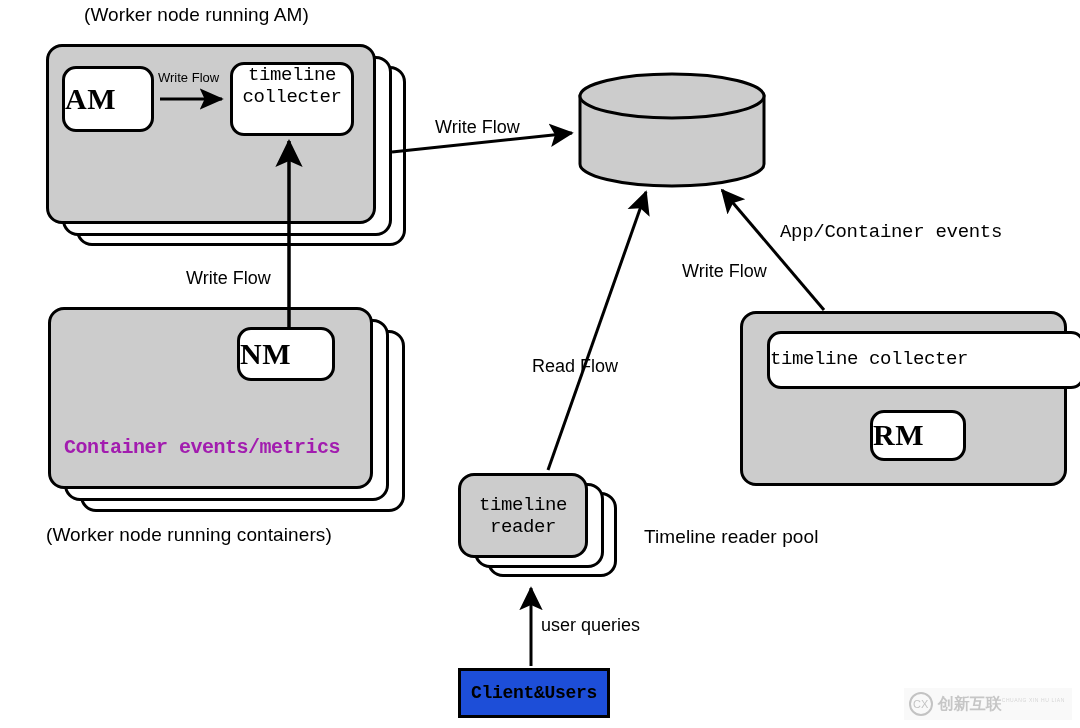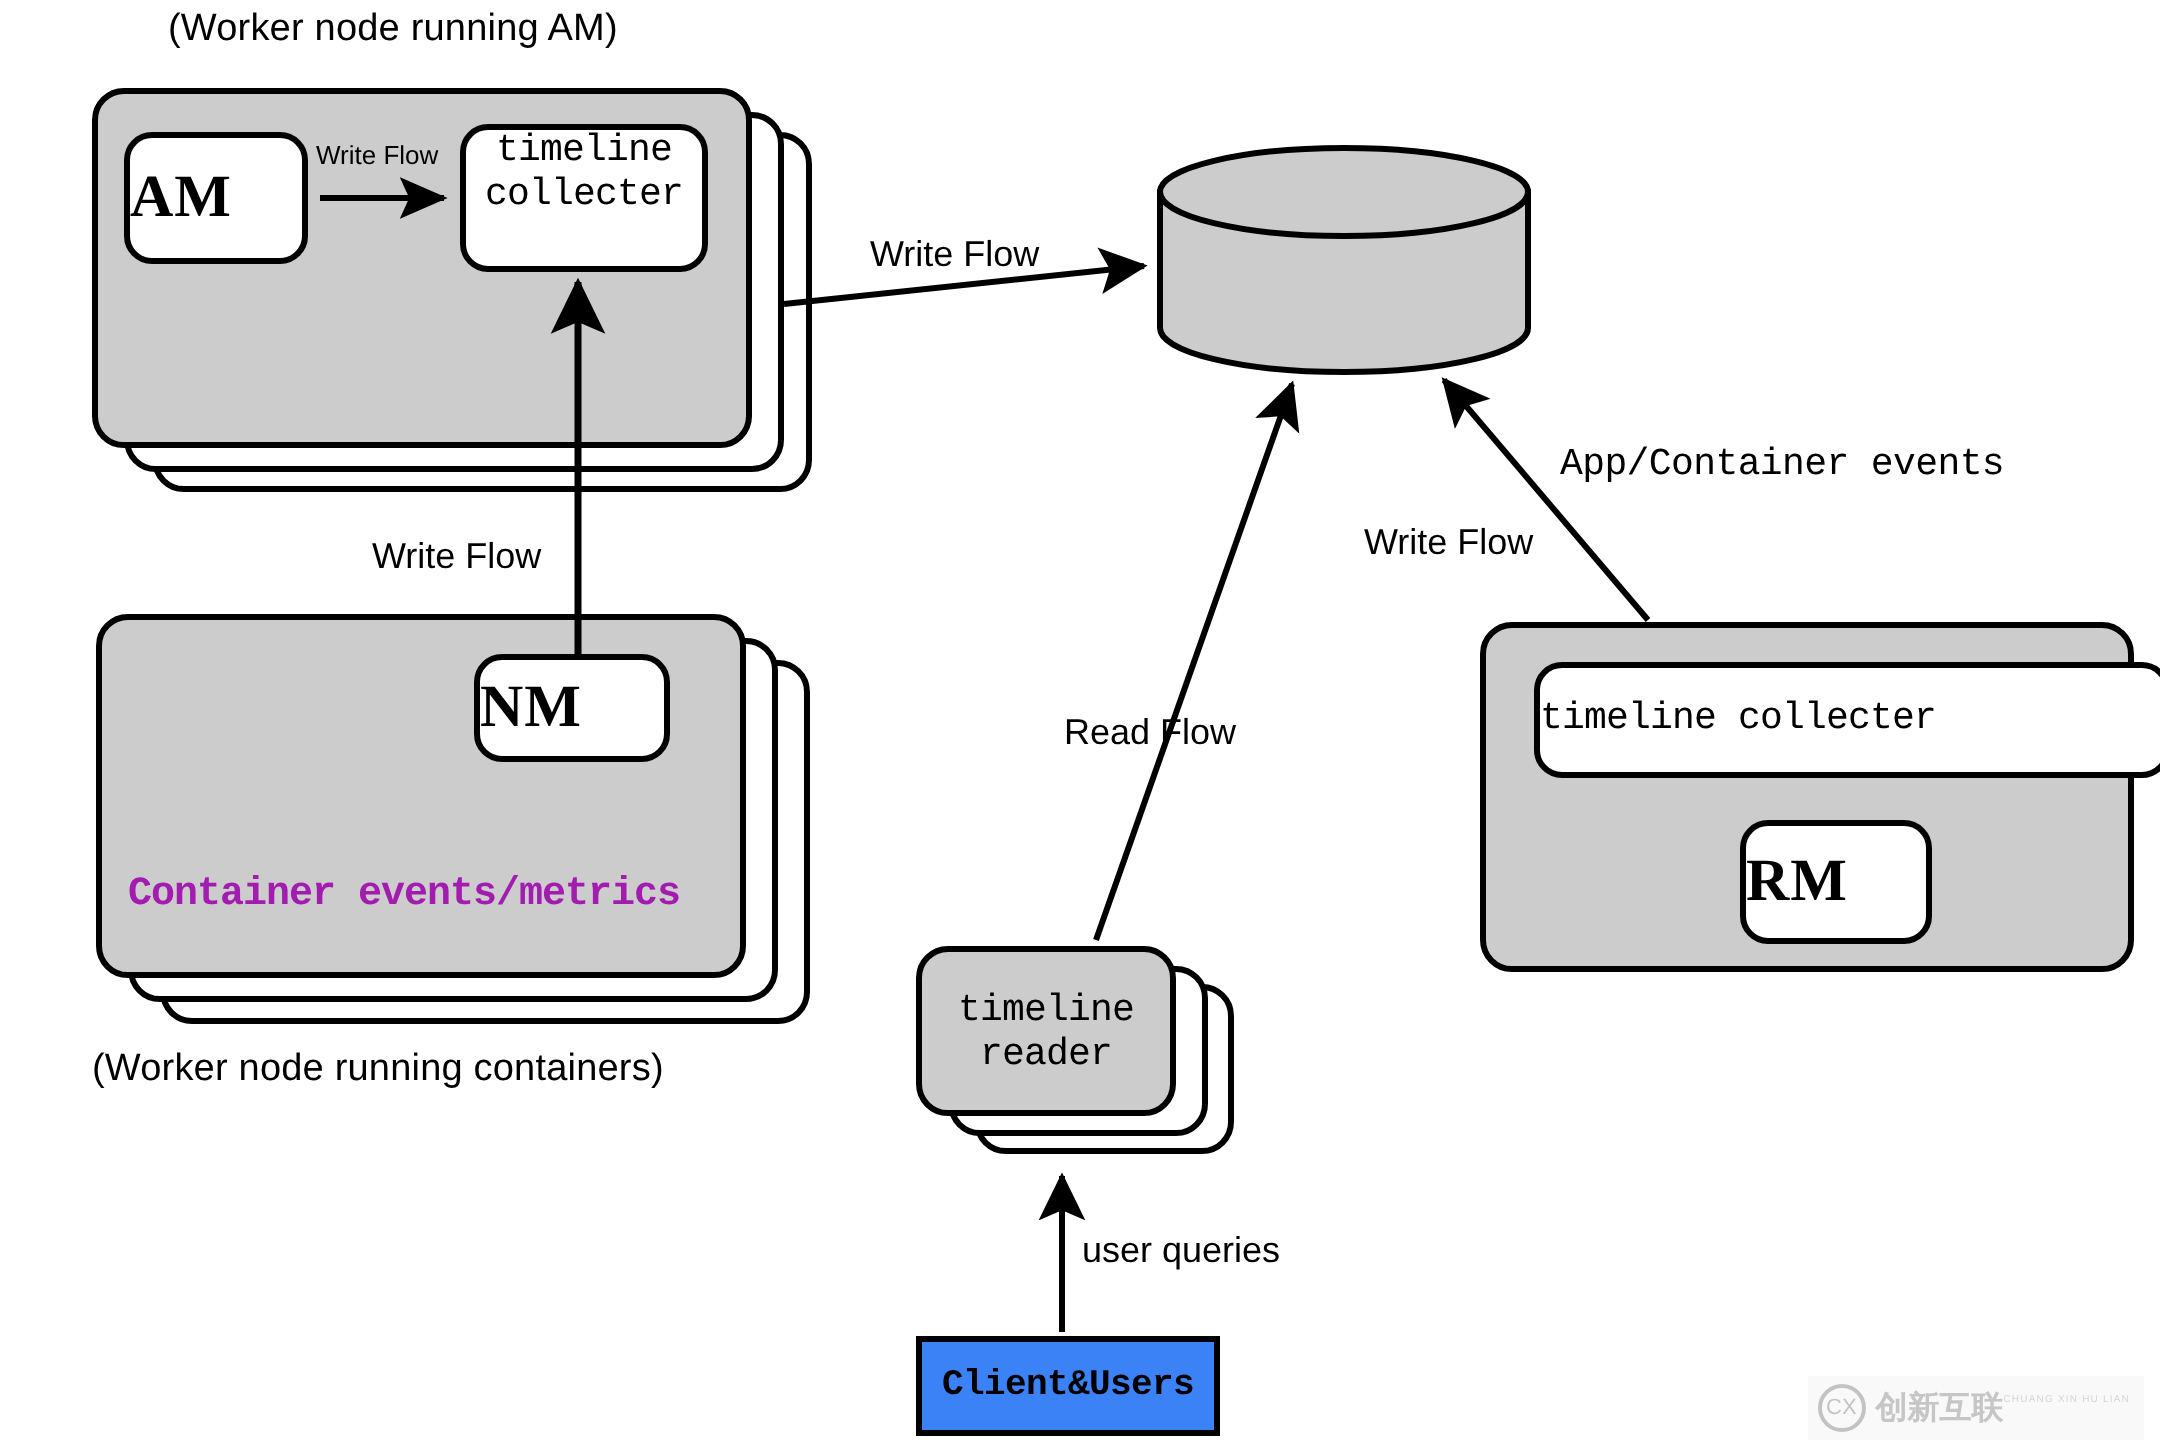--- a/index.html
+++ b/index.html
@@ -70,21 +70,21 @@
     letter-spacing: .5px;
   }
   .innerbox .t-mono {
     font-family: "Liberation Mono", monospace;
     font-size: 19px;
     letter-spacing: -.4px;
   }
 
   .sharpbox {
     position: absolute;
-    background: #3b82f6;
+    background: #1d4ed8;
     border: 3px solid #000000;
     box-sizing: border-box;
     display: flex;
     align-items: center;
     justify-content: center;
     font-family: "Liberation Mono", monospace;
     font-size: 18px;
     font-weight: 700;
     letter-spacing: -.3px;
   }
@@ -133,20 +133,21 @@
 </style>
 </head>
 <body>
 
 <div id="canvas">
 
   <div class="lbl lbl-sans caption" style="left:84px; top:4px;">(Worker node running AM)</div>
 
   <div class="lbl lbl-sans caption" style="left:46px; top:524px;">(Worker node running containers)</div>
 
+  <div class="lbl lbl-sans caption" style="left:644px; top:526px;">Timeline reader pool</div>
 
   <div class="boxwrap">
     <div class="stackbox" style="left:76px; top:66px; width:330px; height:180px;"></div>
     <div class="stackbox" style="left:62px; top:56px; width:330px; height:180px;"></div>
     <div class="stackbox front" style="left:46px; top:44px; width:330px; height:180px;"></div>
 
     <div class="innerbox" style="left:62px; top:66px; width:92px; height:66px;">
       <span class="t-serif">AM</span>
     </div>
 
@@ -168,21 +169,21 @@
     <div class="nodetext" style="left:64px; top:436px;">Container events/metrics</div>
   </div>
 
   <div class="boxwrap">
     <div class="stackbox front" style="left:740px; top:311px; width:327px; height:175px;"></div>
 
     <div class="innerbox" style="left:767px; top:331px; width:318px; height:58px;">
       <span class="t-mono">timeline collecter</span>
     </div>
 
-    <div class="innerbox" style="left:870px; top:410px; width:96px; height:62px;">
+    <div class="innerbox" style="left:870px; top:410px; width:96px; height:51px;">
       <span class="t-serif">RM</span>
     </div>
   </div>
 
   <div class="boxwrap">
     <div class="stackbox" style="left:487px; top:492px; width:130px; height:85px;"></div>
     <div class="stackbox" style="left:474px; top:483px; width:130px; height:85px;"></div>
     <div class="stackbox front" style="left:458px; top:473px; width:130px; height:85px; display:flex; align-items:center; justify-content:center; flex-direction:column;">
       <span class="t-mono" style="font-family:'Liberation Mono',monospace; font-size:19px; letter-spacing:-.4px;">timeline</span>
       <span class="t-mono" style="font-family:'Liberation Mono',monospace; font-size:19px; letter-spacing:-.4px;">reader</span>

